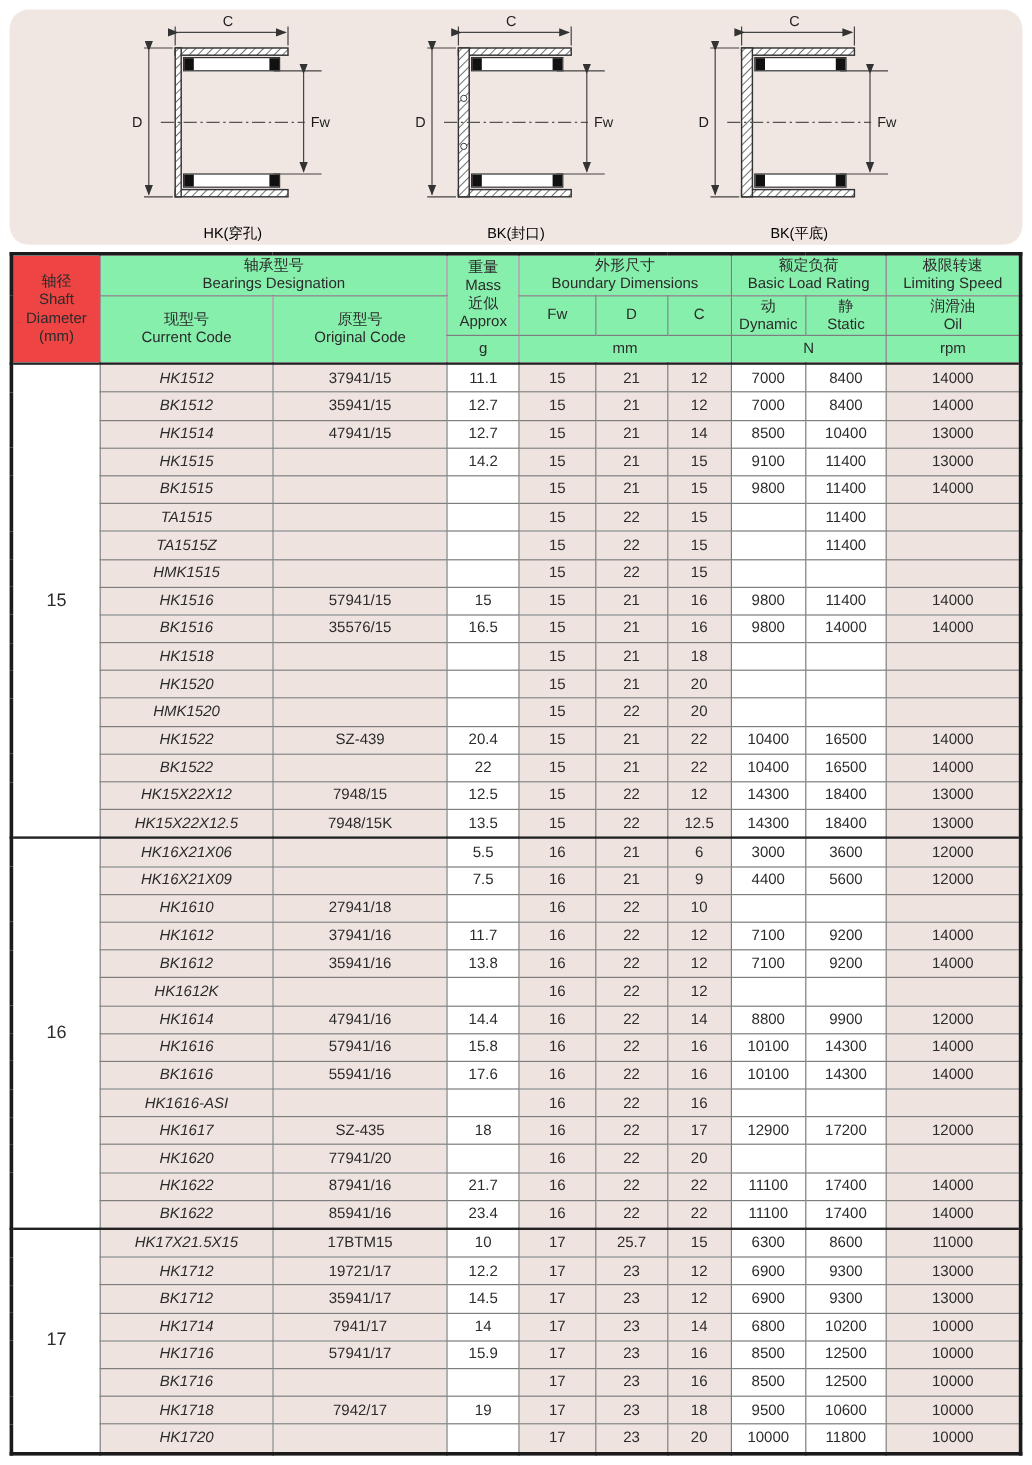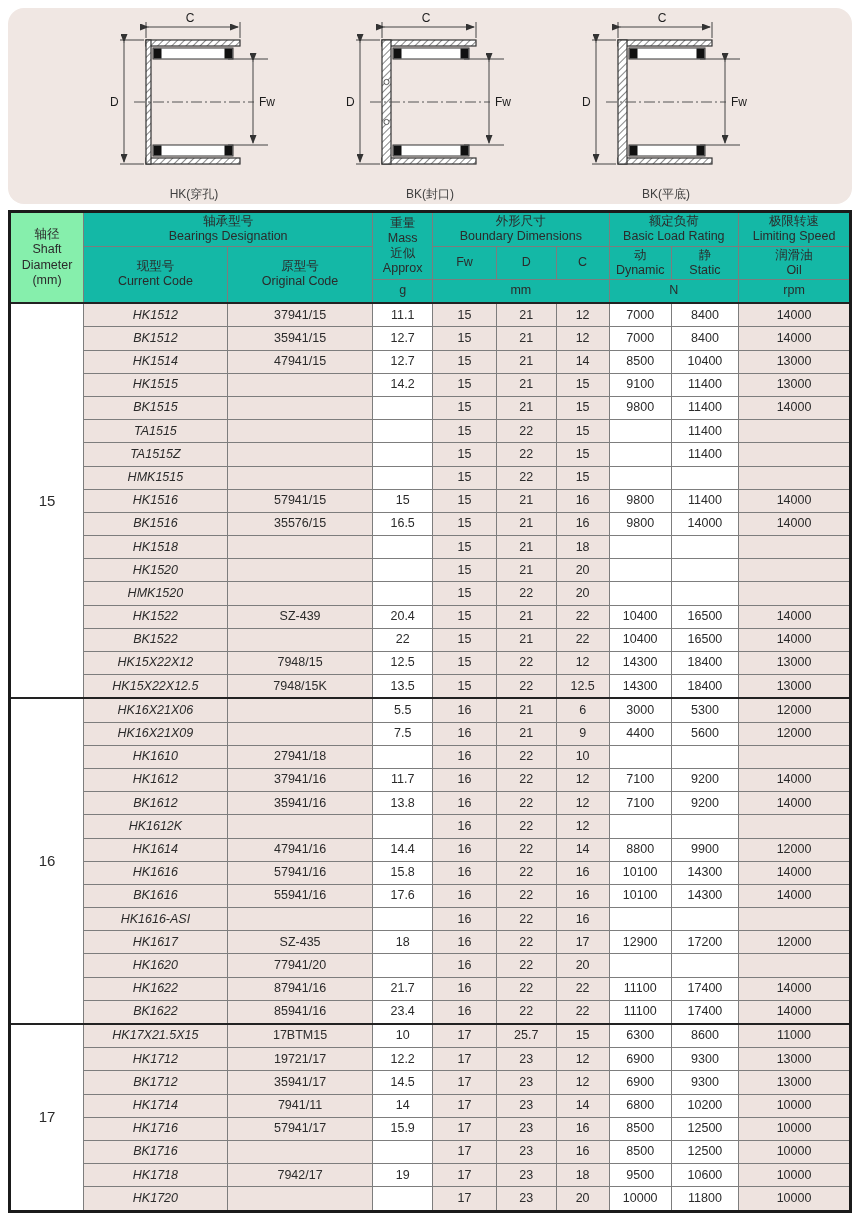--- a/index.html
+++ b/index.html
@@ -7,34 +7,34 @@
     width:860px;height:1221px;background:#ffffff;position:relative;
     font-family:"Liberation Sans",sans-serif;color:#2b2b2b;box-sizing:border-box;
   }
   
   .panel{
     margin:8px 8px 6px 8px;height:196px;background:#f0e7e3;border-radius:16px;
     display:flex;justify-content:center;align-items:center;gap:64px;
   }
   .diagram{margin:0;display:flex;flex-direction:column;align-items:center;}
   .diagram svg{display:block;}
-  .diagram figcaption{font-size:12px;margin-top:-2px;color:#404040;}
+  .diagram figcaption{font-size:12px;margin-top:-2px;color:#000000;}
   .dim-label{font-size:12px;fill:#1d1d1d;}
   
   table.spec{
     width:844px;margin:0 8px;border-collapse:collapse;table-layout:fixed;
     border:3px solid #1b1b1b;font-size:12.5px;
   }
   table.spec th, table.spec td{
     border:1px solid #7d7d7d;text-align:center;vertical-align:middle;
     padding:1px 2px;height:20.2px;overflow:hidden;white-space:pre-line;
     font-weight:normal;line-height:1.22;
   }
-  thead th{background:#14b8a6;font-size:12.5px;}
-  thead th.white{background:#86efac;}
+  thead th{background:#86efac;font-size:12.5px;}
+  thead th.white{background:#ef4444;}
   thead{border-bottom:2px solid #222;}
   tbody{border-top:2px solid #222;}
   td.pink{background:#eee3df;}
   td.code-left{text-align:left;padding-left:26px;font-style:italic;}
   td.shaft-cell{background:#ffffff;font-size:15px;}
   .unit-row th{height:16px;}
 </style>
 </head>
 <body>
 
@@ -409,21 +409,21 @@
       <tbody>
         <tr>
           <td class="shaft-cell" rowspan="14">16</td>
           <td class="pink code-left">HK16X21X06</td>
           <td class="pink"></td>
           <td class="">5.5</td>
           <td class="pink">16</td>
           <td class="pink">21</td>
           <td class="pink">6</td>
           <td class="">3000</td>
-          <td class="">5300</td>
+          <td class="">3600</td>
           <td class="pink">12000</td>
         </tr>
         <tr>
           <td class="pink code-left">HK16X21X09</td>
           <td class="pink"></td>
           <td class="">7.5</td>
           <td class="pink">16</td>
           <td class="pink">21</td>
           <td class="pink">9</td>
           <td class="">4400</td>
@@ -593,21 +593,21 @@
           <td class="">14.5</td>
           <td class="pink">17</td>
           <td class="pink">23</td>
           <td class="pink">12</td>
           <td class="">6900</td>
           <td class="">9300</td>
           <td class="pink">13000</td>
         </tr>
         <tr>
           <td class="pink code-left">HK1714</td>
-          <td class="pink">7941/11</td>
+          <td class="pink">7941/17</td>
           <td class="">14</td>
           <td class="pink">17</td>
           <td class="pink">23</td>
           <td class="pink">14</td>
           <td class="">6800</td>
           <td class="">10200</td>
           <td class="pink">10000</td>
         </tr>
         <tr>
           <td class="pink code-left">HK1716</td>

